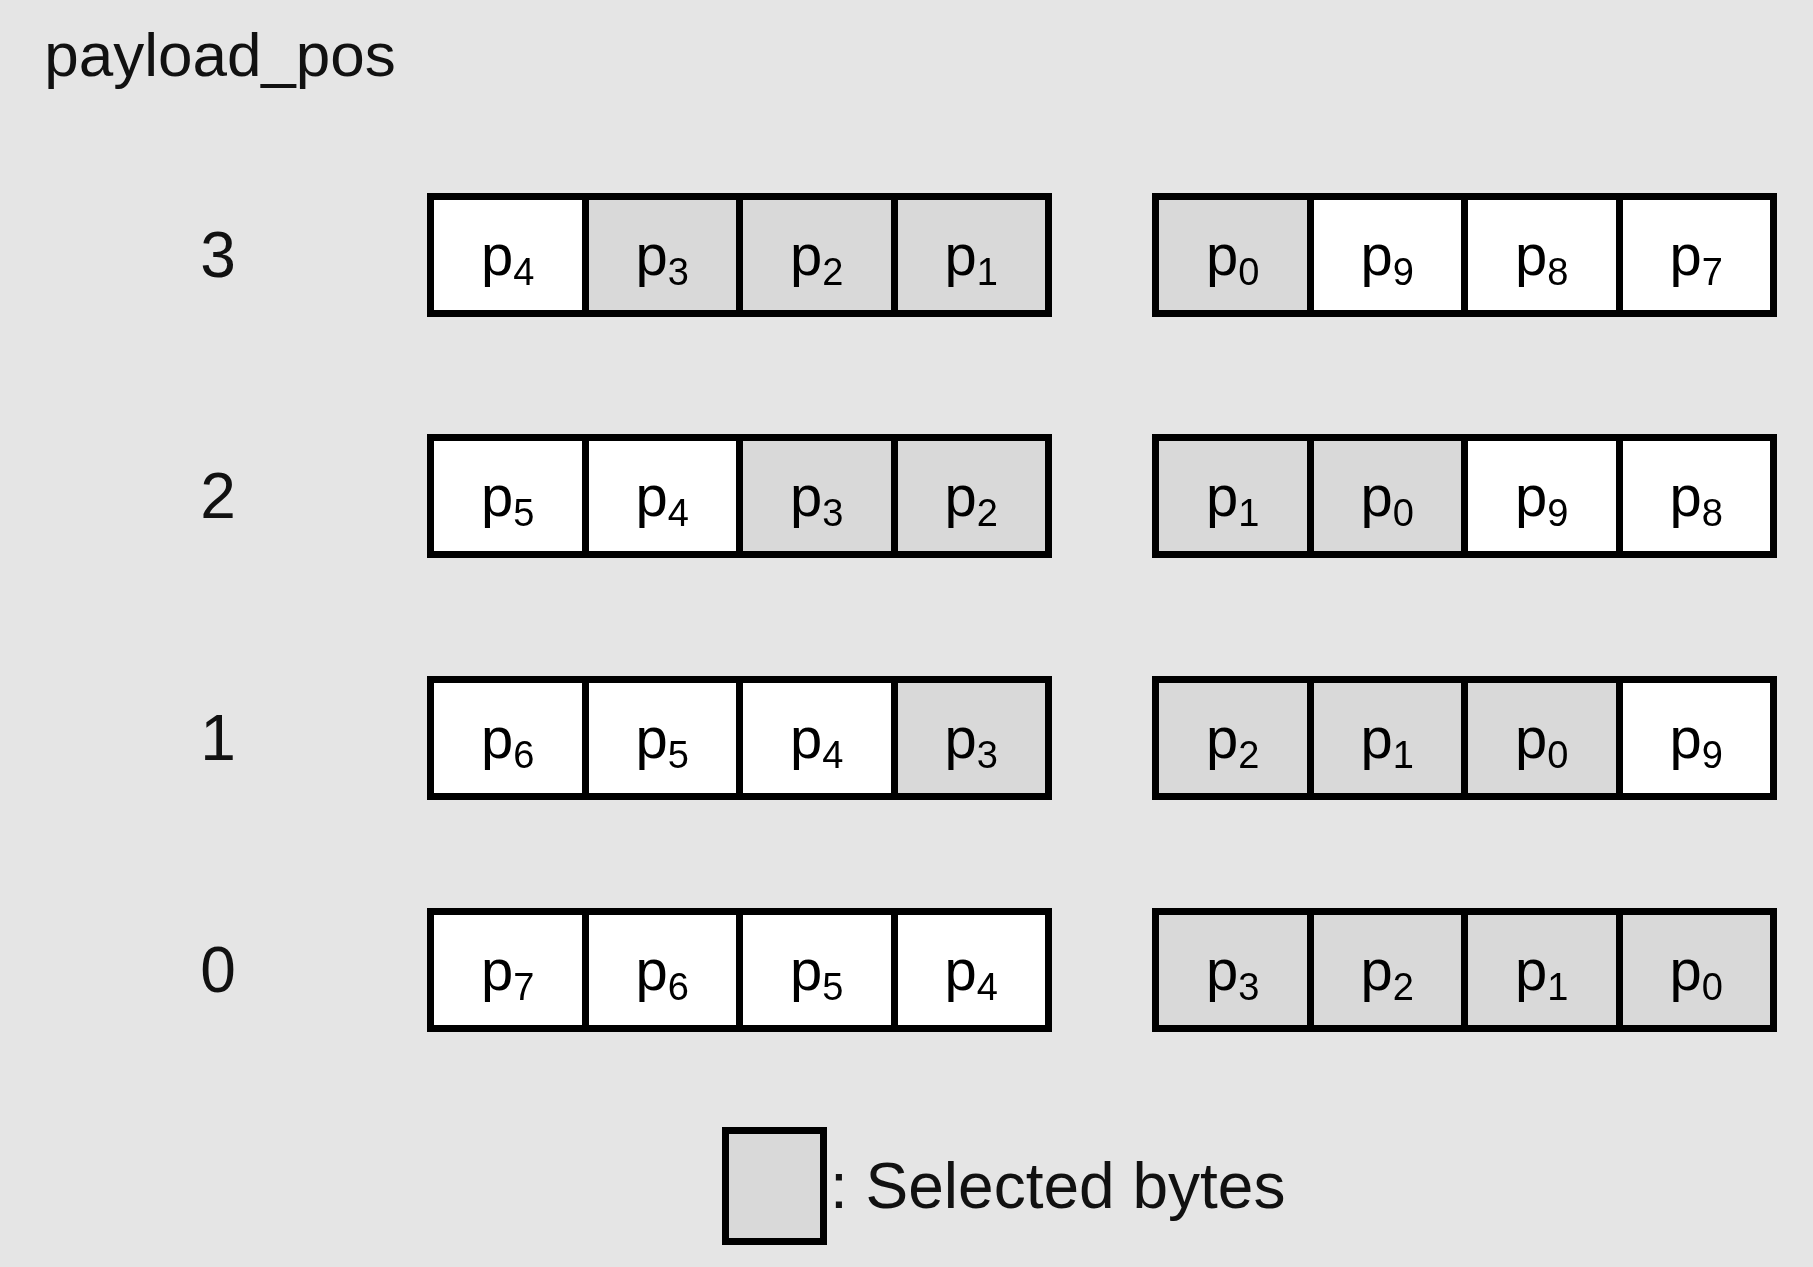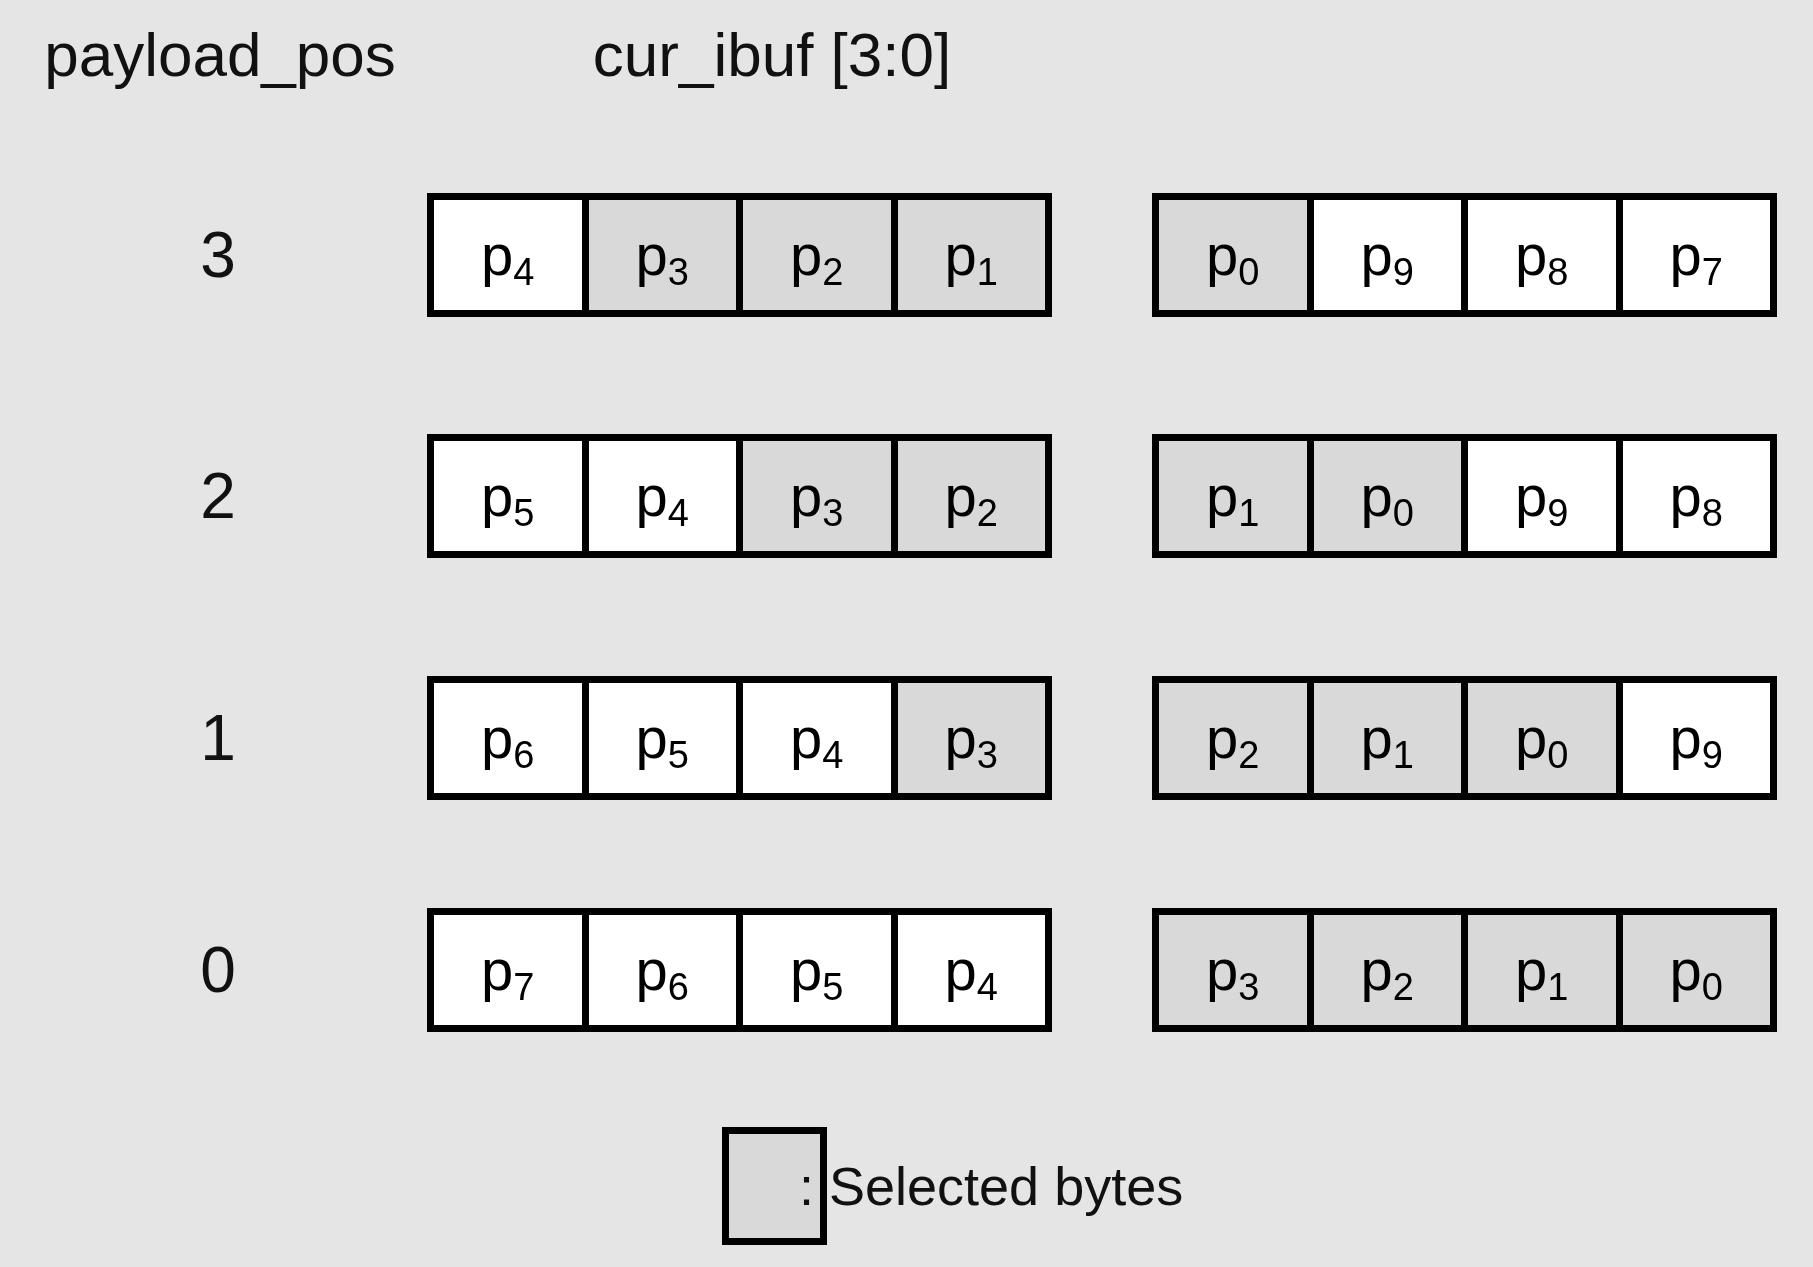--- a/index.html
+++ b/index.html
@@ -75,37 +75,36 @@
     left: 722px;
     top: 1127px;
     width: 105px;
     height: 118px;
     box-sizing: border-box;
     border: 7px solid #000000;
     background: var(--selected-fill, #d9d9d9);
   }
   .legend-text {
     position: absolute;
-    left: 799px;
+    left: 830px;
     top: 1127px;
     height: 118px;
     display: flex;
     align-items: center;
-    font-size: 54px;
+    font-size: 64px;
     white-space: nowrap;
     color: #111111;
   }
 </style>
 </head>
 <body>
 
 <div class="canvas">
 
   <div class="hdr" style="left:220px">payload_pos</div>
-  <div class="hdr" style="left:772px">cur_ibuf [3:0]</div>
 
   <div class="rowlabel row-top-3">3</div>
   <div class="buf cur row-top-3">
     <div class="cell">
         <span class="b">p</span>
         <span class="sub">4</span>
       </div>
     <div class="cell selected">
         <span class="b">p</span>
         <span class="sub">3</span>

